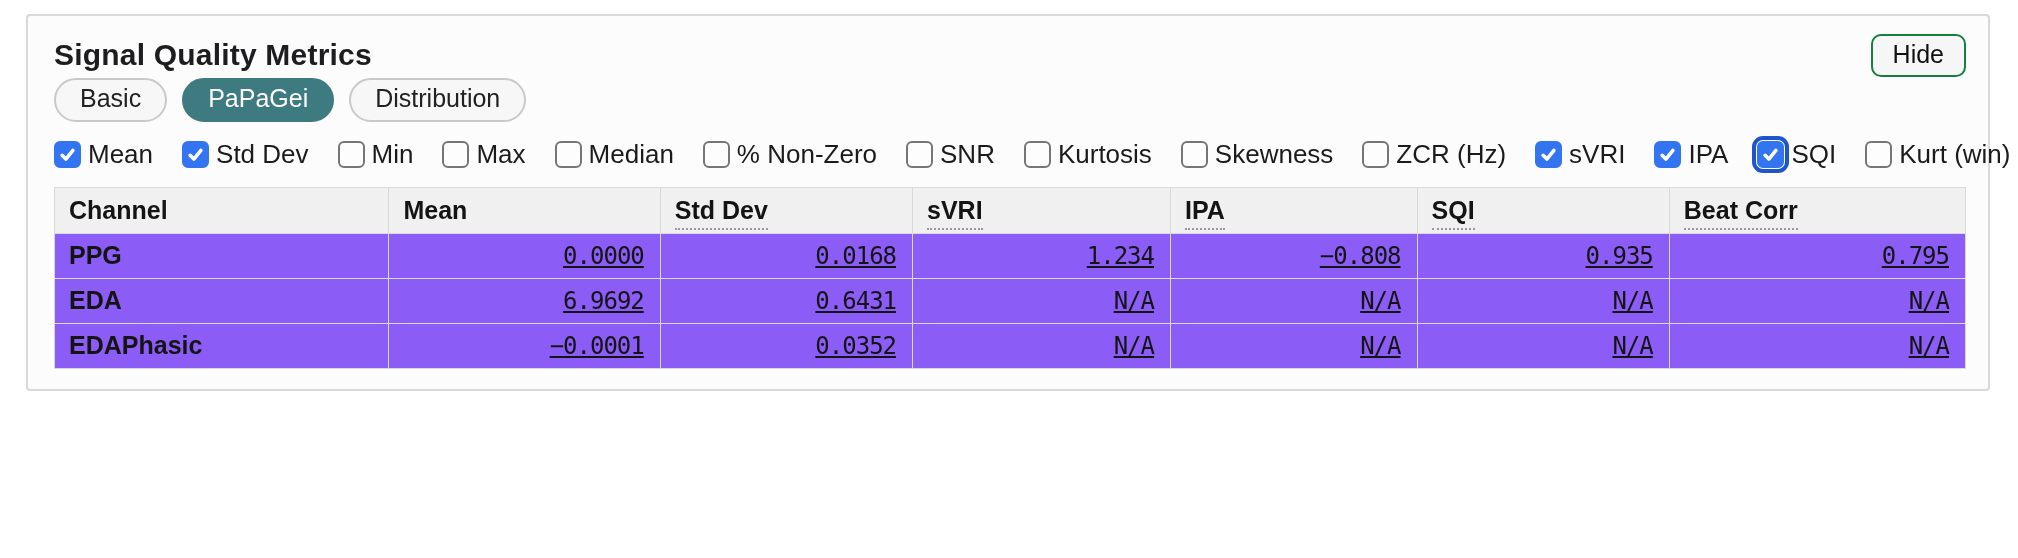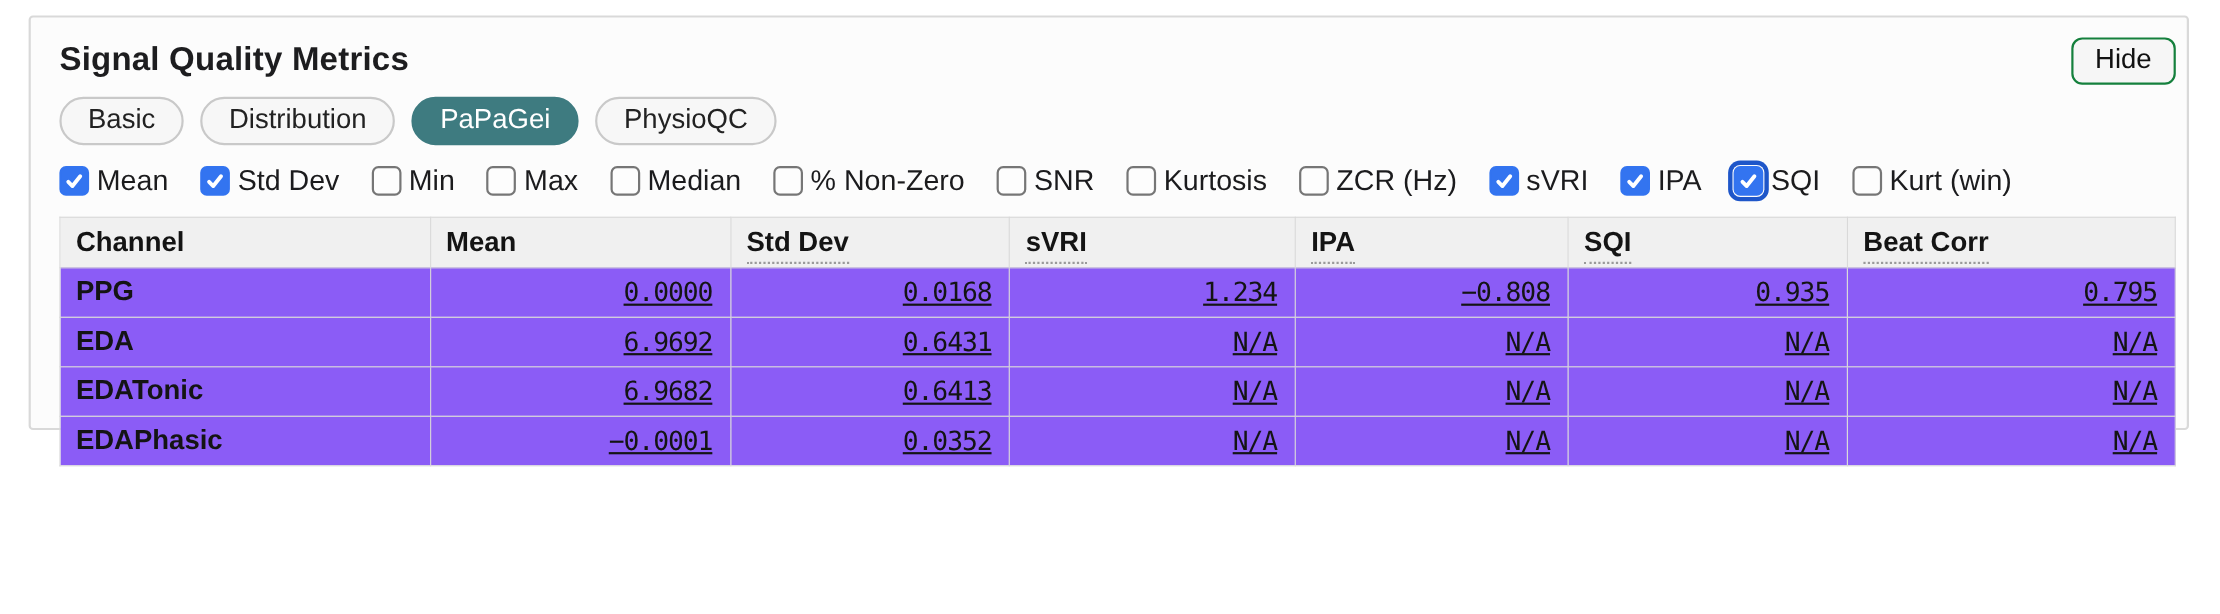--- a/index.html
+++ b/index.html
@@ -11,39 +11,39 @@
     position: relative;
     overflow: hidden;
   }
   .card {
     position: absolute;
     left: 26px; top: 14px;
     width: 1964px; height: 377px;
     background: #fcfcfc;
     border: 2px solid #d9d9d9;
     border-radius: 4px;
-    padding: 16px 10px 0 26px;
+    padding: 16px 22px 0 26px;
   }
   .title-row {
     display: flex; align-items: center; justify-content: space-between;
     height: 46px;
   }
   .panel-title {
     font-size: 30px; font-weight: 700; color: #1d1d1f; letter-spacing: 0.2px;
   }
   .hide-btn {
     font-family: "Liberation Sans", sans-serif;
     font-size: 25px; color: #111;
     background: #f6f6f6;
     border: 2px solid #15803d;
     border-radius: 10px;
     padding: 4px 20px 6px 20px;
     cursor: pointer;
   }
-  .pills-row { display: flex; gap: 15px; margin-top: 10px; }
+  .pills-row { display: flex; gap: 15px; margin-top: 0; }
   .pill {
     font-size: 25px; color: #222;
     background: #f7f7f7;
     border: 2px solid #c9c9c9;
     border-radius: 999px;
     padding: 5px 24px 7px 24px;
     cursor: pointer;
     line-height: 1.1;
   }
   .pill.active {
@@ -109,23 +109,22 @@
 
 <div class="card">
 
   <div class="title-row">
     <div class="panel-title">Signal Quality Metrics</div>
     <button class="hide-btn">Hide</button>
   </div>
 
   <div class="pills-row">
     <button class="pill">Basic</button>
+    <button class="pill active">PaPaGei</button>
     <button class="pill">Distribution</button>
-    <button class="pill active">PaPaGei</button>
-    <button class="pill">PhysioQC</button>
   </div>
 
   <div class="cb-row">
 
     <label class="cb-item checked">
       <span class="cb-box">
           <svg viewBox="0 0 14 14">
             <path d="M3 7.6 L5.8 10.4 L11 3.9" stroke="#fff" stroke-width="2.6" fill="none" stroke-linecap="round" stroke-linejoin="round"></path>
           </svg>
         </span>
@@ -164,20 +163,24 @@
     <label class="cb-item">
       <span class="cb-box"></span>
       <span class="cb-label">SNR</span>
     </label>
 
     <label class="cb-item">
       <span class="cb-box"></span>
       <span class="cb-label">Kurtosis</span>
     </label>
 
+    <label class="cb-item">
+      <span class="cb-box"></span>
+      <span class="cb-label">Skewness</span>
+    </label>
 
     <label class="cb-item">
       <span class="cb-box"></span>
       <span class="cb-label">ZCR (Hz)</span>
     </label>
 
     <label class="cb-item checked">
       <span class="cb-box">
           <svg viewBox="0 0 14 14">
             <path d="M3 7.6 L5.8 10.4 L11 3.9" stroke="#fff" stroke-width="2.6" fill="none" stroke-linecap="round" stroke-linejoin="round"></path>
@@ -245,29 +248,20 @@
       <tr>
         <td class="channel">EDA</td>
         <td class="num">6.9692</td>
         <td class="num">0.6431</td>
         <td class="num">N/A</td>
         <td class="num">N/A</td>
         <td class="num">N/A</td>
         <td class="num">N/A</td>
       </tr>
       <tr>
-        <td class="channel">EDATonic</td>
-        <td class="num">6.9682</td>
-        <td class="num">0.6413</td>
-        <td class="num">N/A</td>
-        <td class="num">N/A</td>
-        <td class="num">N/A</td>
-        <td class="num">N/A</td>
-      </tr>
-      <tr>
         <td class="channel">EDAPhasic</td>
         <td class="num">−0.0001</td>
         <td class="num">0.0352</td>
         <td class="num">N/A</td>
         <td class="num">N/A</td>
         <td class="num">N/A</td>
         <td class="num">N/A</td>
       </tr>
     </tbody>
   </table>

